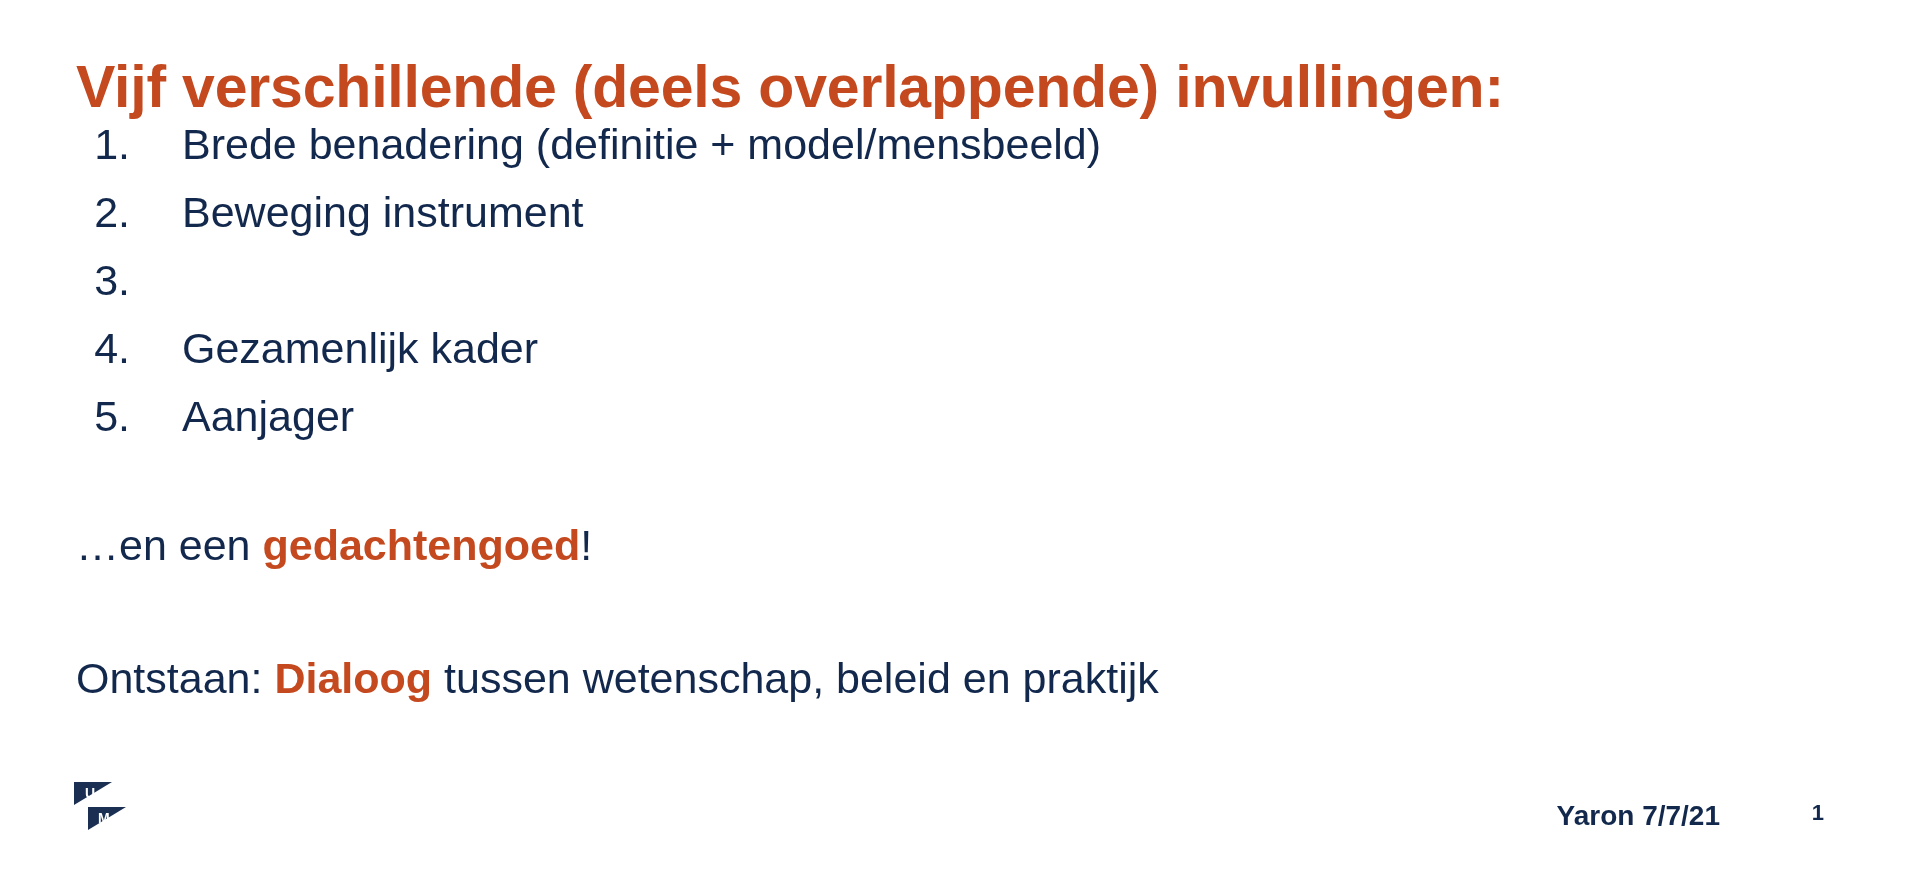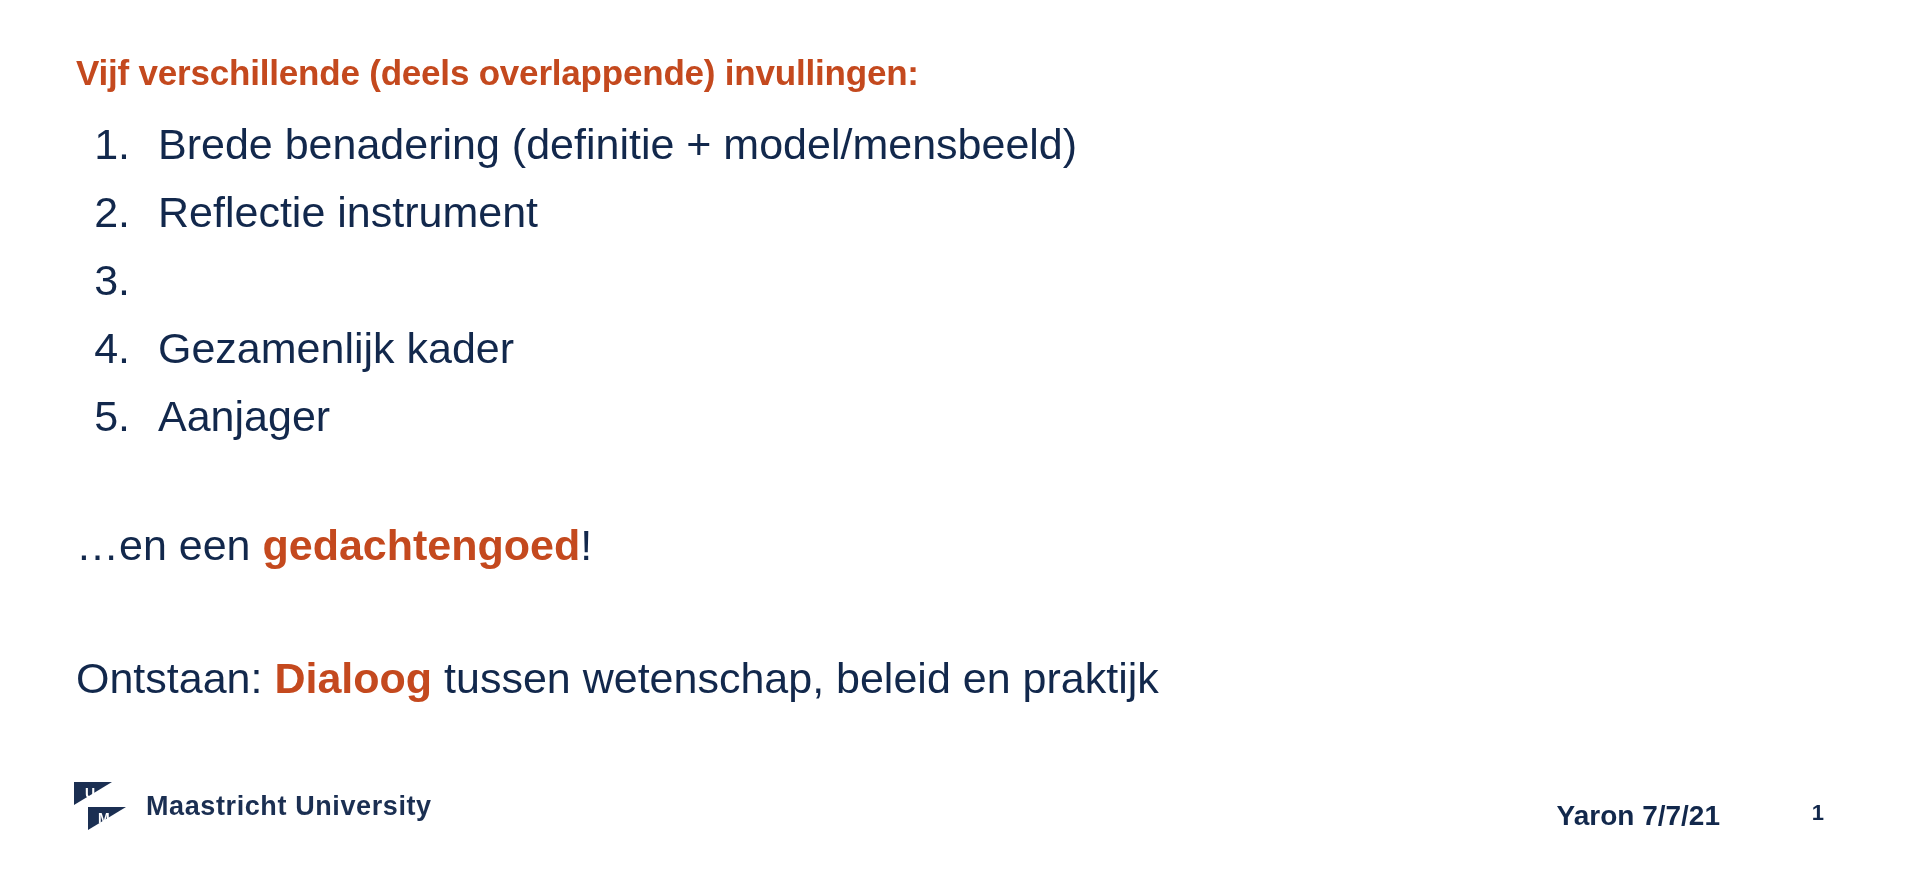--- a/index.html
+++ b/index.html
@@ -21,21 +21,21 @@
     position: absolute;
     inset: 0;
     background: #ffffff;
   }
 
   
   .slide-title {
     position: absolute;
     left: 76px;
     top: 53px;
-    font-size: 35px;
+    font-size: 59px;
     font-weight: bold;
     color: #c4491e;
     letter-spacing: -0.2px;
     white-space: nowrap;
   }
 
   
   .numbered-list {
     position: absolute;
     left: 76px;
@@ -56,20 +56,21 @@
   .list-marker {
     display: inline-block;
     width: 54px;
     text-align: right;
     margin-right: 28px;
     color: #12284c;
     flex: 0 0 auto;
   }
   .list-text {
     color: #12284c;
+    margin-left: 24px;
   }
 
   
   .para {
     position: absolute;
     left: 76px;
     font-size: 43px;
     color: #12284c;
     white-space: nowrap;
   }
@@ -130,21 +131,21 @@
 
   <div class="slide-title">Vijf verschillende (deels overlappende) invullingen:</div>
 
   <ol class="numbered-list">
     <li class="list-item">
       <span class="list-marker">1.</span>
       <span class="list-text">Brede benadering (definitie + model/mensbeeld)</span>
     </li>
     <li class="list-item">
       <span class="list-marker">2.</span>
-      <span class="list-text">Reflectie instrument</span>
+      <span class="list-text">Beweging instrument</span>
     </li>
     <li class="list-item">
       <span class="list-marker">3.</span>
     </li>
     <li class="list-item">
       <span class="list-marker">4.</span>
       <span class="list-text">Gezamenlijk kader</span>
     </li>
     <li class="list-item">
       <span class="list-marker">5.</span>
@@ -158,20 +159,19 @@
 
   <div class="footer-logo">
     <span class="logo-mark">
       <svg width="58" height="56" viewBox="0 0 58 56" xmlns="http://www.w3.org/2000/svg">
         <polygon points="2,4 40,4 2,27" fill="#1b2f52"></polygon>
         <polygon points="16,29 54,29 16,52" fill="#1b2f52"></polygon>
         <text x="13" y="20" font-family="Liberation Sans, sans-serif" font-size="14" font-weight="bold" fill="#ffffff">U</text>
         <text x="26" y="45" font-family="Liberation Sans, sans-serif" font-size="14" font-weight="bold" fill="#ffffff">M</text>
       </svg>
     </span>
-    <span class="logo-wordmark">Maastricht University</span>
   </div>
 
   <div class="footer-author">Yaron 7/7/21</div>
 
   <div class="footer-pagenum">1</div>
 
 </div>
 
 </body></html>

